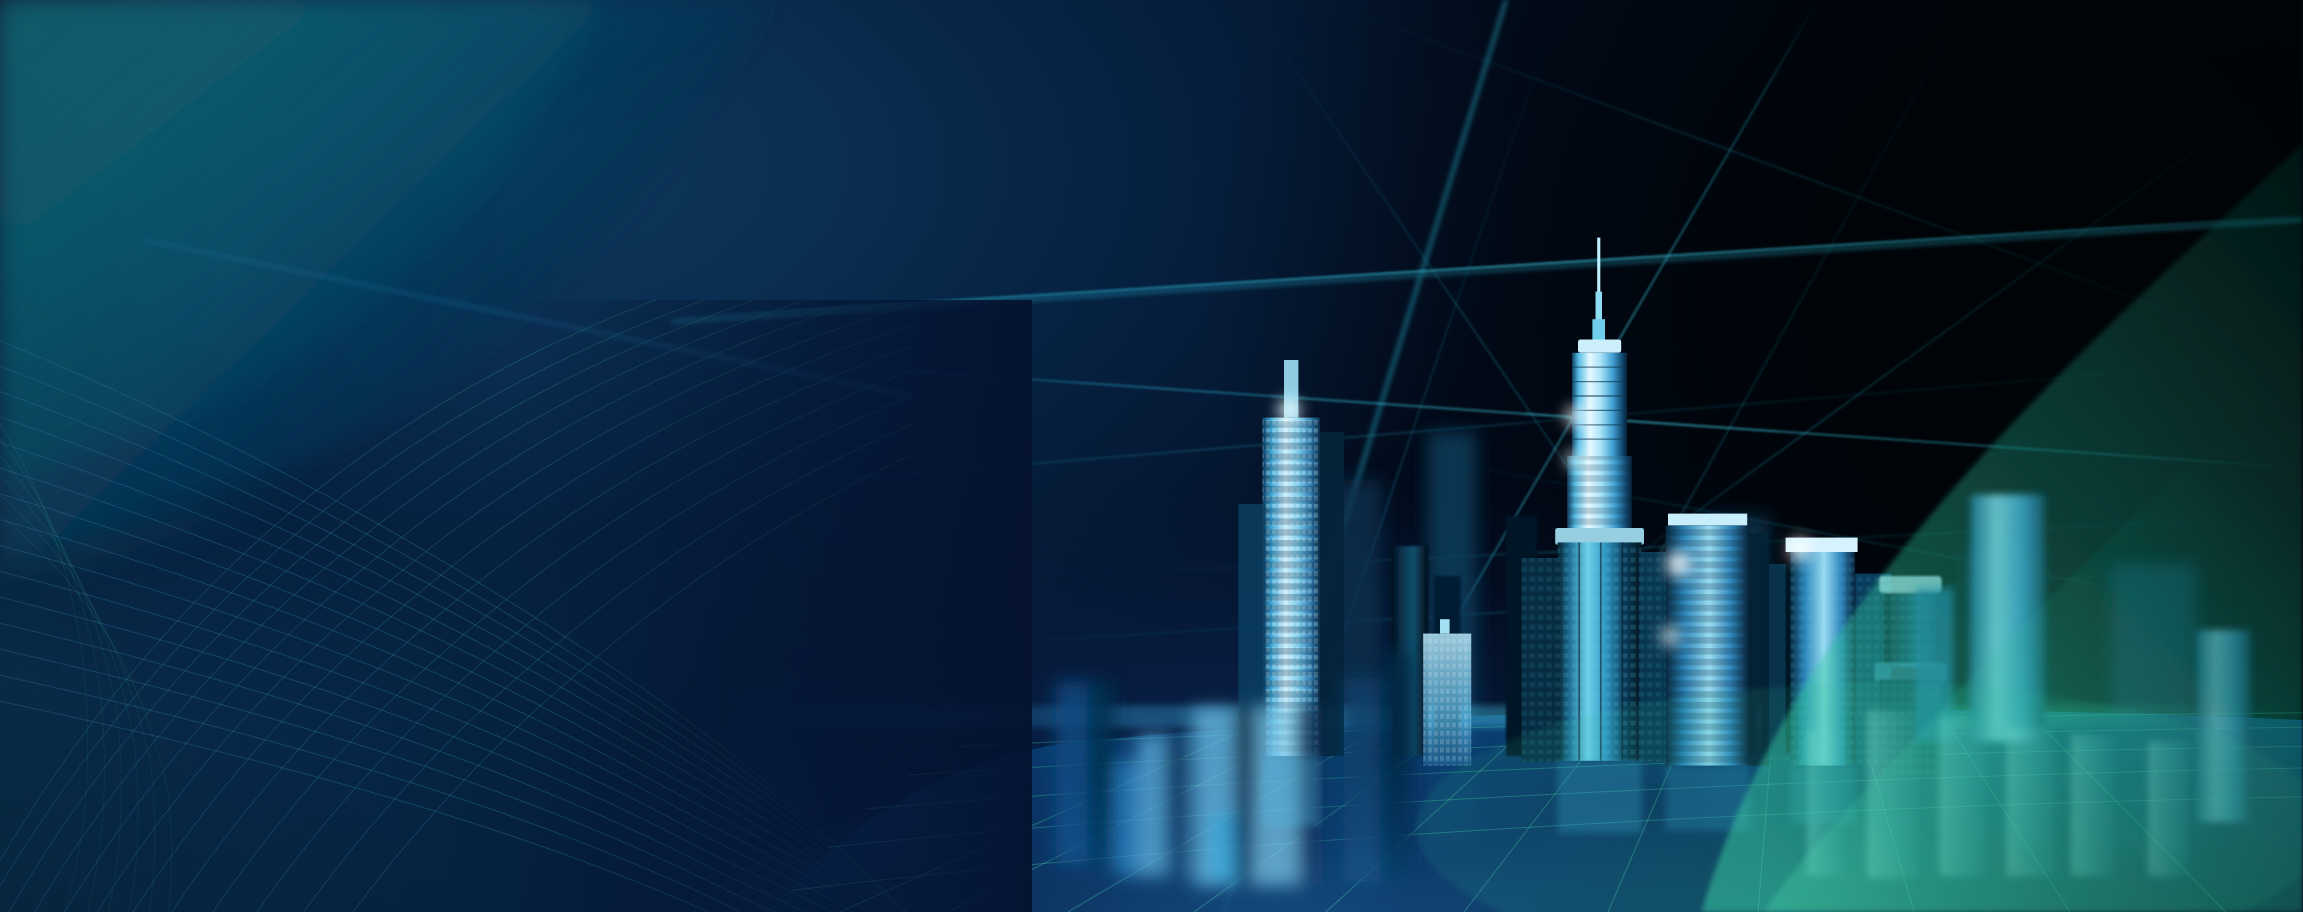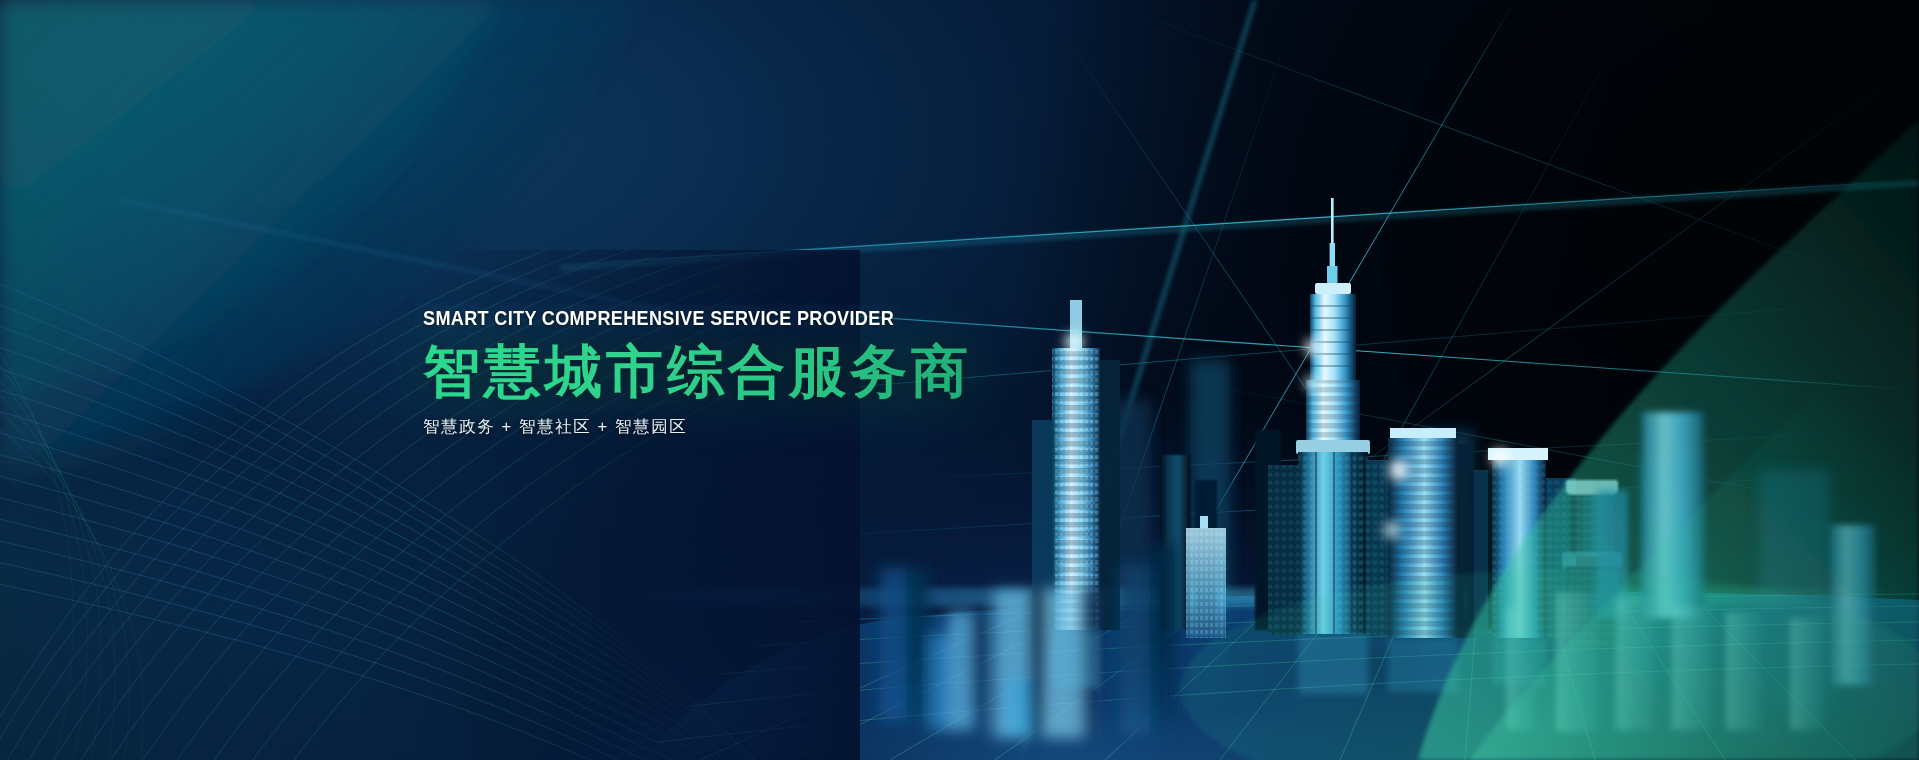--- a/index.html
+++ b/index.html
@@ -530,19 +530,14 @@
           <stop offset="0" stop-color="#041230" stop-opacity="0"></stop>
           <stop offset="0.6" stop-color="#041230" stop-opacity="0.6"></stop>
           <stop offset="1" stop-color="#041230" stop-opacity="0.95"></stop>
         </linearGradient>
       </defs>
     </svg>
   </div>
 
   <div class="layer" id="vignette"></div>
 
-  <div id="copy">
-    <div id="eyebrow">SMART CITY COMPREHENSIVE SERVICE PROVIDER</div>
-    <h1 id="headline">智慧城市综合服务商</h1>
-    <div id="subline">智慧政务 + 智慧社区 + 智慧园区</div>
-  </div>
 
 </div>
 
 </body></html>

